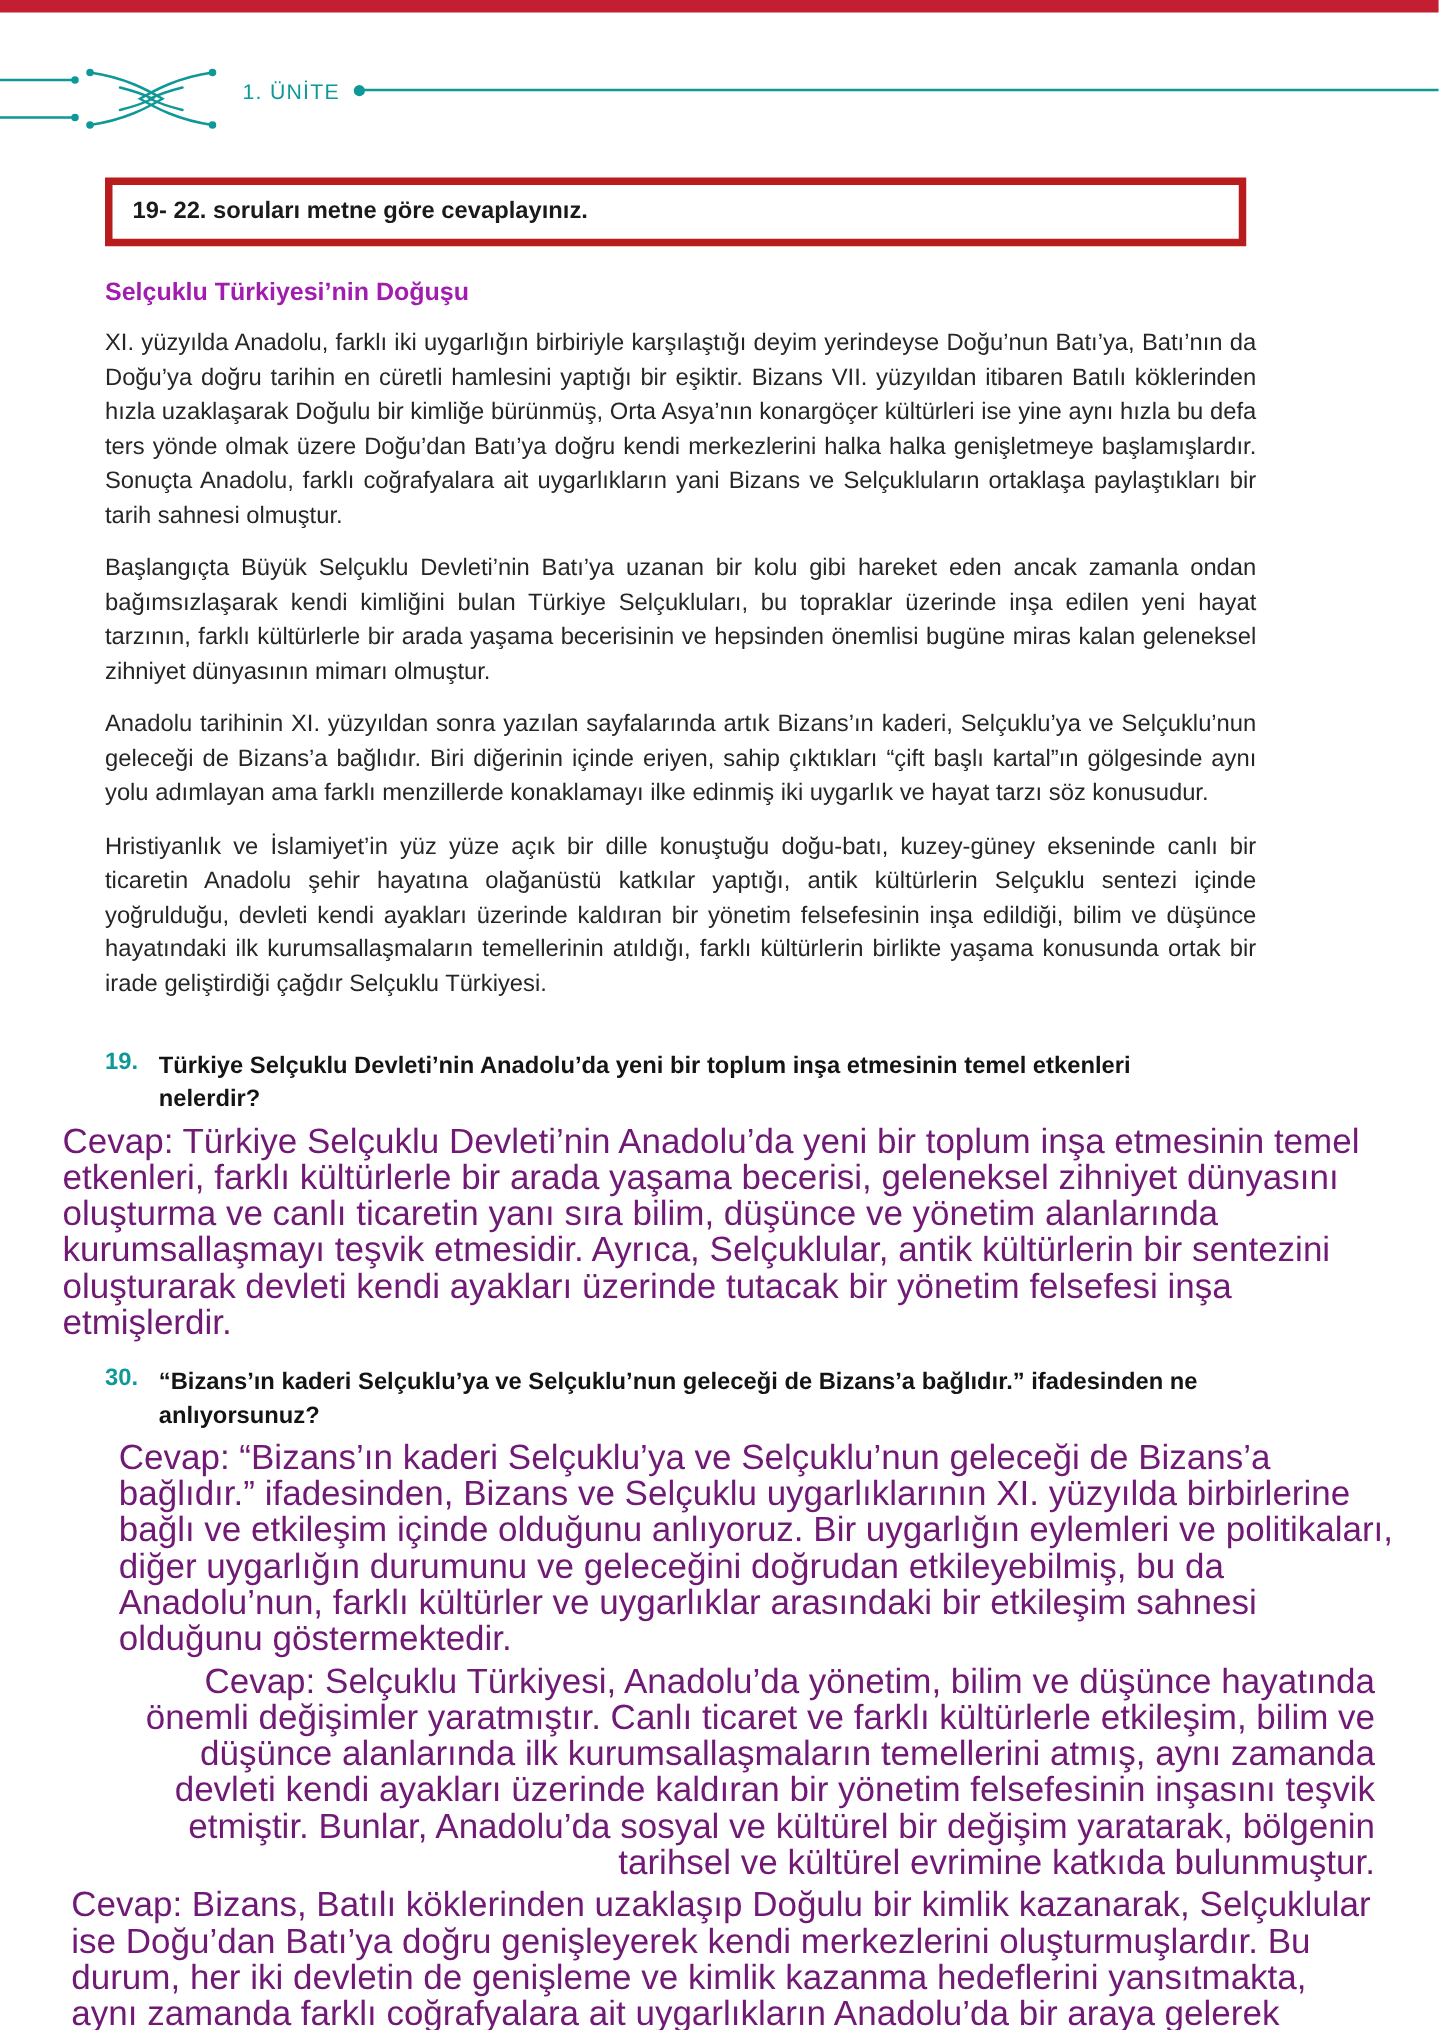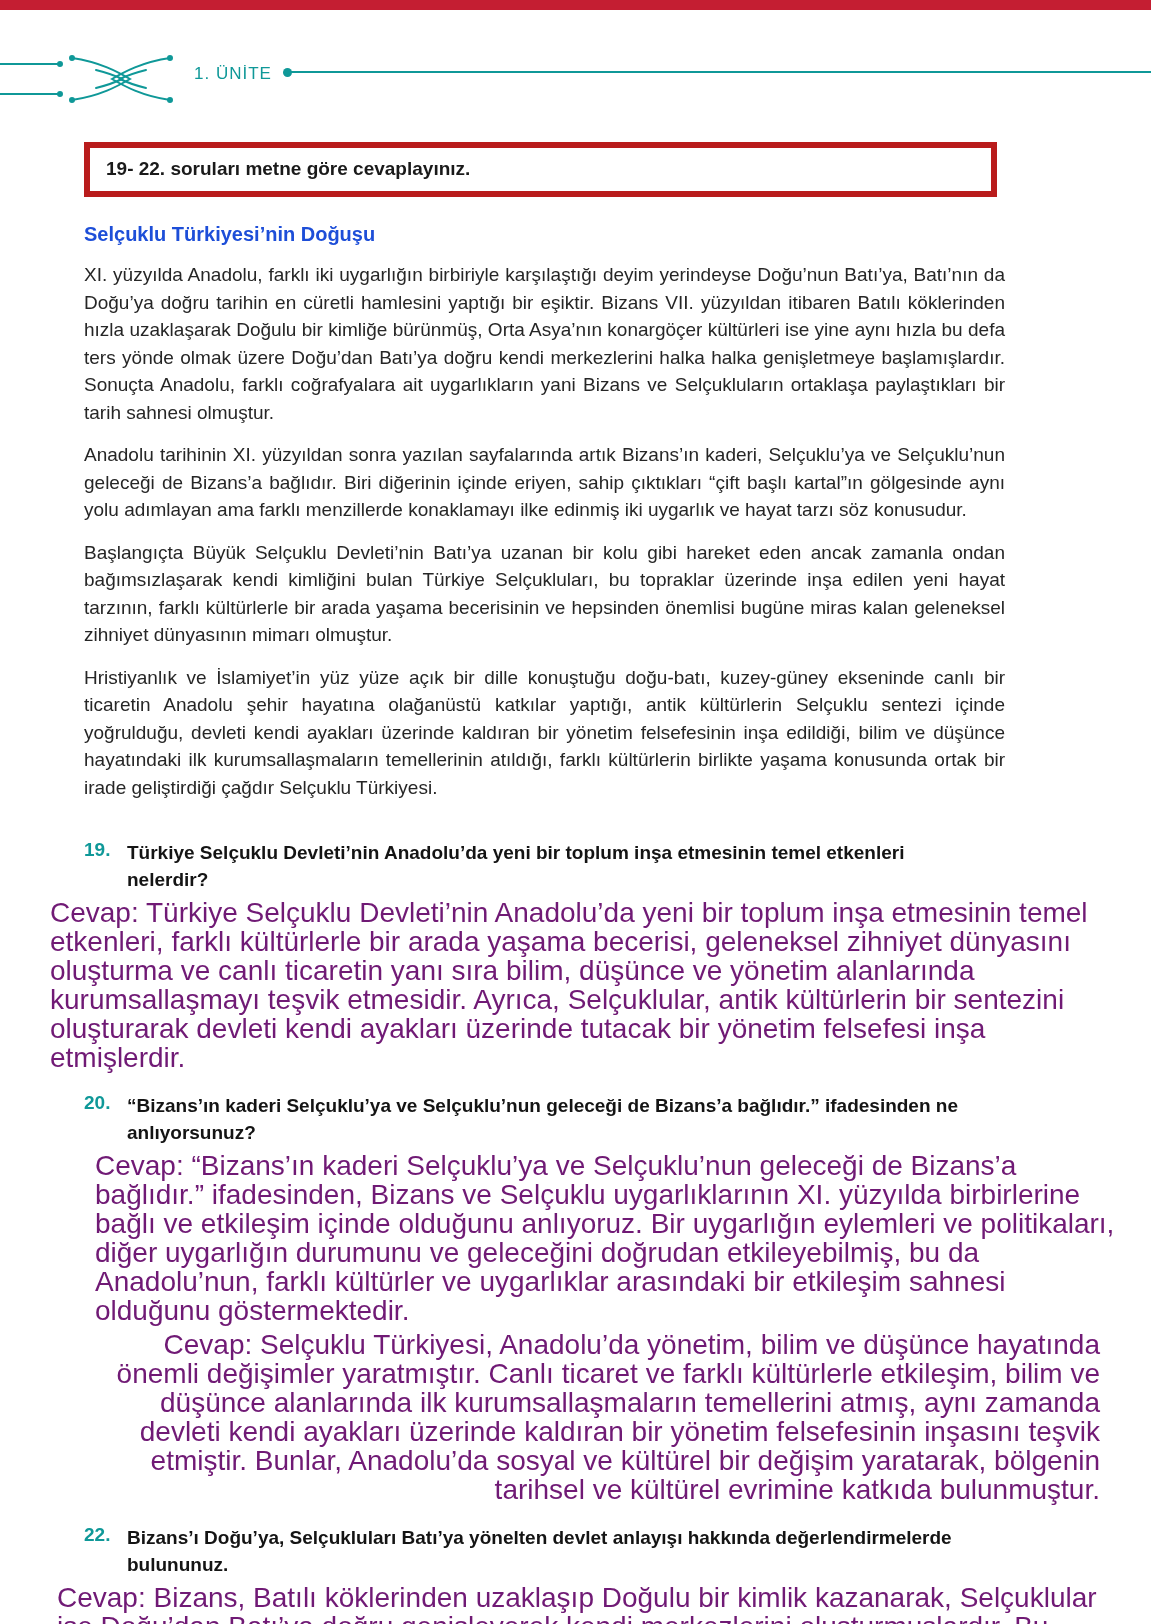--- a/index.html
+++ b/index.html
@@ -33,21 +33,21 @@
   .instruction-box{
     box-sizing:border-box;
     margin:34px 0 0 84px;width:913px;
     border:6px solid #b91c1c;
     padding:10px 16px 11px 16px;
   }
   .instruction-text{font-size:19px;font-weight:bold;color:#1a1a1a;}
   
   .article-title{
     margin:26px 0 0 84px;
-    color:#1d4ed8;font-size:20px;font-weight:bold;
+    color:#a21caf;font-size:20px;font-weight:bold;
   }
   .article p{
     margin:15px 146px 0 84px;
     font-size:19px;line-height:27.5px;
     text-align:justify;color:#262626;
   }
   
   .questions{margin-top:38px;}
   .question{
     display:flex;
@@ -99,40 +99,36 @@
   <span class="unit-rule"></span>
 </div>
 
 <div class="instruction-box">
   <span class="instruction-text">19- 22. soruları metne göre cevaplayınız.</span>
 </div>
 
 <div class="article">
   <div class="article-title">Selçuklu Türkiyesi’nin Doğuşu</div>
   <p>XI. yüzyılda Anadolu, farklı iki uygarlığın birbiriyle karşılaştığı deyim yerindeyse Doğu’nun Batı’ya, Batı’nın da Doğu’ya doğru tarihin en cüretli hamlesini yaptığı bir eşiktir. Bizans VII. yüzyıldan itibaren Batılı köklerinden hızla uzaklaşarak Doğulu bir kimliğe bürünmüş, Orta Asya’nın konargöçer kültürleri ise yine aynı hızla bu defa ters yönde olmak üzere Doğu’dan Batı’ya doğru kendi merkezlerini halka halka genişletmeye başlamışlardır. Sonuçta Anadolu, farklı coğrafyalara ait uygarlıkların yani Bizans ve Selçukluların ortaklaşa paylaştıkları bir tarih sahnesi olmuştur.</p>
+  <p>Başlangıçta Büyük Selçuklu Devleti’nin Batı’ya uzanan bir kolu gibi hareket eden ancak zamanla ondan bağımsızlaşarak kendi kimliğini bulan Türkiye Selçukluları, bu topraklar üzerinde inşa edilen yeni hayat tarzının, farklı kültürlerle bir arada yaşama becerisinin ve hepsinden önemlisi bugüne miras kalan geleneksel zihniyet dünyasının mimarı olmuştur.</p>
   <p>Anadolu tarihinin XI. yüzyıldan sonra yazılan sayfalarında artık Bizans’ın kaderi, Selçuklu’ya ve Selçuklu’nun geleceği de Bizans’a bağlıdır. Biri diğerinin içinde eriyen, sahip çıktıkları “çift başlı kartal”ın gölgesinde aynı yolu adımlayan ama farklı menzillerde konaklamayı ilke edinmiş iki uygarlık ve hayat tarzı söz konusudur.</p>
-  <p>Başlangıçta Büyük Selçuklu Devleti’nin Batı’ya uzanan bir kolu gibi hareket eden ancak zamanla ondan bağımsızlaşarak kendi kimliğini bulan Türkiye Selçukluları, bu topraklar üzerinde inşa edilen yeni hayat tarzının, farklı kültürlerle bir arada yaşama becerisinin ve hepsinden önemlisi bugüne miras kalan geleneksel zihniyet dünyasının mimarı olmuştur.</p>
   <p>Hristiyanlık ve İslamiyet’in yüz yüze açık bir dille konuştuğu doğu-batı, kuzey-güney ekseninde canlı bir ticaretin Anadolu şehir hayatına olağanüstü katkılar yaptığı, antik kültürlerin Selçuklu sentezi içinde yoğrulduğu, devleti kendi ayakları üzerinde kaldıran bir yönetim felsefesinin inşa edildiği, bilim ve düşünce hayatındaki ilk kurumsallaşmaların temellerinin atıldığı, farklı kültürlerin birlikte yaşama konusunda ortak bir irade geliştirdiği çağdır Selçuklu Türkiyesi.</p>
 </div>
 
 <div class="questions">
 
   <div class="question">
     <span class="qnum">19.</span>
     <span class="qtext">Türkiye Selçuklu Devleti’nin Anadolu’da yeni bir toplum inşa etmesinin temel etkenleri nelerdir?</span>
   </div>
   <div class="answer a19">Cevap: Türkiye Selçuklu Devleti’nin Anadolu’da yeni bir toplum inşa etmesinin temel etkenleri, farklı kültürlerle bir arada yaşama becerisi, geleneksel zihniyet dünyasını oluşturma ve canlı ticaretin yanı sıra bilim, düşünce ve yönetim alanlarında kurumsallaşmayı teşvik etmesidir. Ayrıca, Selçuklular, antik kültürlerin bir sentezini oluşturarak devleti kendi ayakları üzerinde tutacak bir yönetim felsefesi inşa etmişlerdir.</div>
 
   <div class="question">
-    <span class="qnum">20.</span>
+    <span class="qnum">30.</span>
     <span class="qtext">“Bizans’ın kaderi Selçuklu’ya ve Selçuklu’nun geleceği de Bizans’a bağlıdır.” ifadesinden ne anlıyorsunuz?</span>
   </div>
   <div class="answer a20">Cevap: “Bizans’ın kaderi Selçuklu’ya ve Selçuklu’nun geleceği de Bizans’a bağlıdır.” ifadesinden, Bizans ve Selçuklu uygarlıklarının XI. yüzyılda birbirlerine bağlı ve etkileşim içinde olduğunu anlıyoruz. Bir uygarlığın eylemleri ve politikaları, diğer uygarlığın durumunu ve geleceğini doğrudan etkileyebilmiş, bu da Anadolu’nun, farklı kültürler ve uygarlıklar arasındaki bir etkileşim sahnesi olduğunu göstermektedir.</div>
 
   <div class="answer a21">Cevap: Selçuklu Türkiyesi, Anadolu’da yönetim, bilim ve düşünce hayatında önemli değişimler yaratmıştır. Canlı ticaret ve farklı kültürlerle etkileşim, bilim ve düşünce alanlarında ilk kurumsallaşmaların temellerini atmış, aynı zamanda devleti kendi ayakları üzerinde kaldıran bir yönetim felsefesinin inşasını teşvik etmiştir. Bunlar, Anadolu’da sosyal ve kültürel bir değişim yaratarak, bölgenin tarihsel ve kültürel evrimine katkıda bulunmuştur.</div>
 
-  <div class="question">
-    <span class="qnum">22.</span>
-    <span class="qtext">Bizans’ı Doğu’ya, Selçukluları Batı’ya yönelten devlet anlayışı hakkında değerlendirmelerde bulununuz.</span>
-  </div>
   <div class="answer a22">Cevap: Bizans, Batılı köklerinden uzaklaşıp Doğulu bir kimlik kazanarak, Selçuklular ise Doğu’dan Batı’ya doğru genişleyerek kendi merkezlerini oluşturmuşlardır. Bu durum, her iki devletin de genişleme ve kimlik kazanma hedeflerini yansıtmakta, aynı zamanda farklı coğrafyalara ait uygarlıkların Anadolu’da bir araya gelerek karşılıklı etkileşim içinde olduğunu göstermektedir. Her iki devletin bu yönelimleri, Anadolu’nun tarihsel ve kültürel evriminde önemli bir dönüm noktası oluşturmuştur.</div>
 
 </div>
 
 </body></html>

